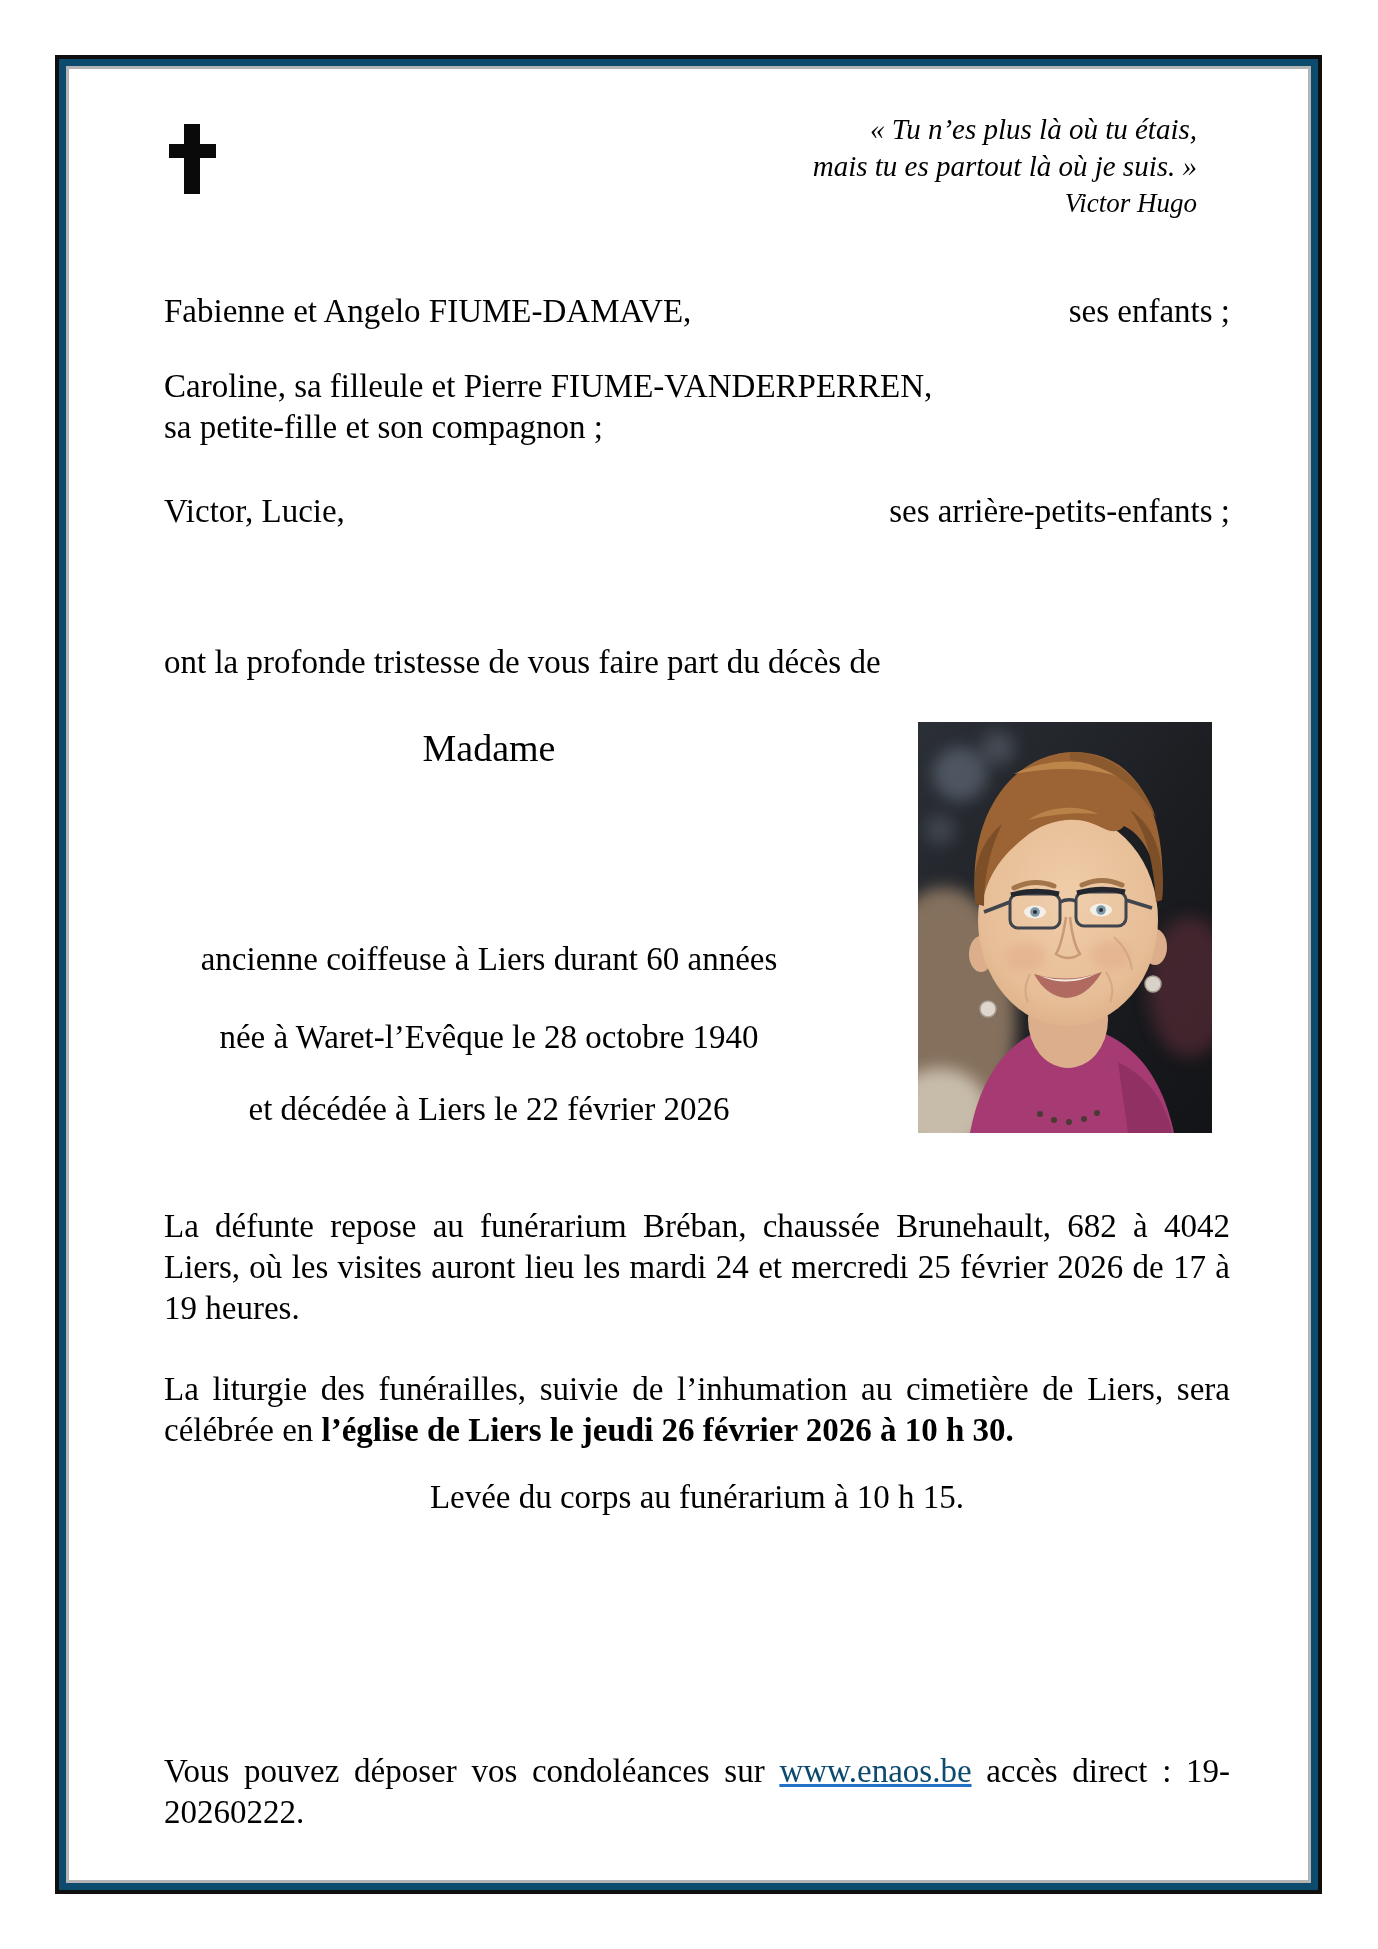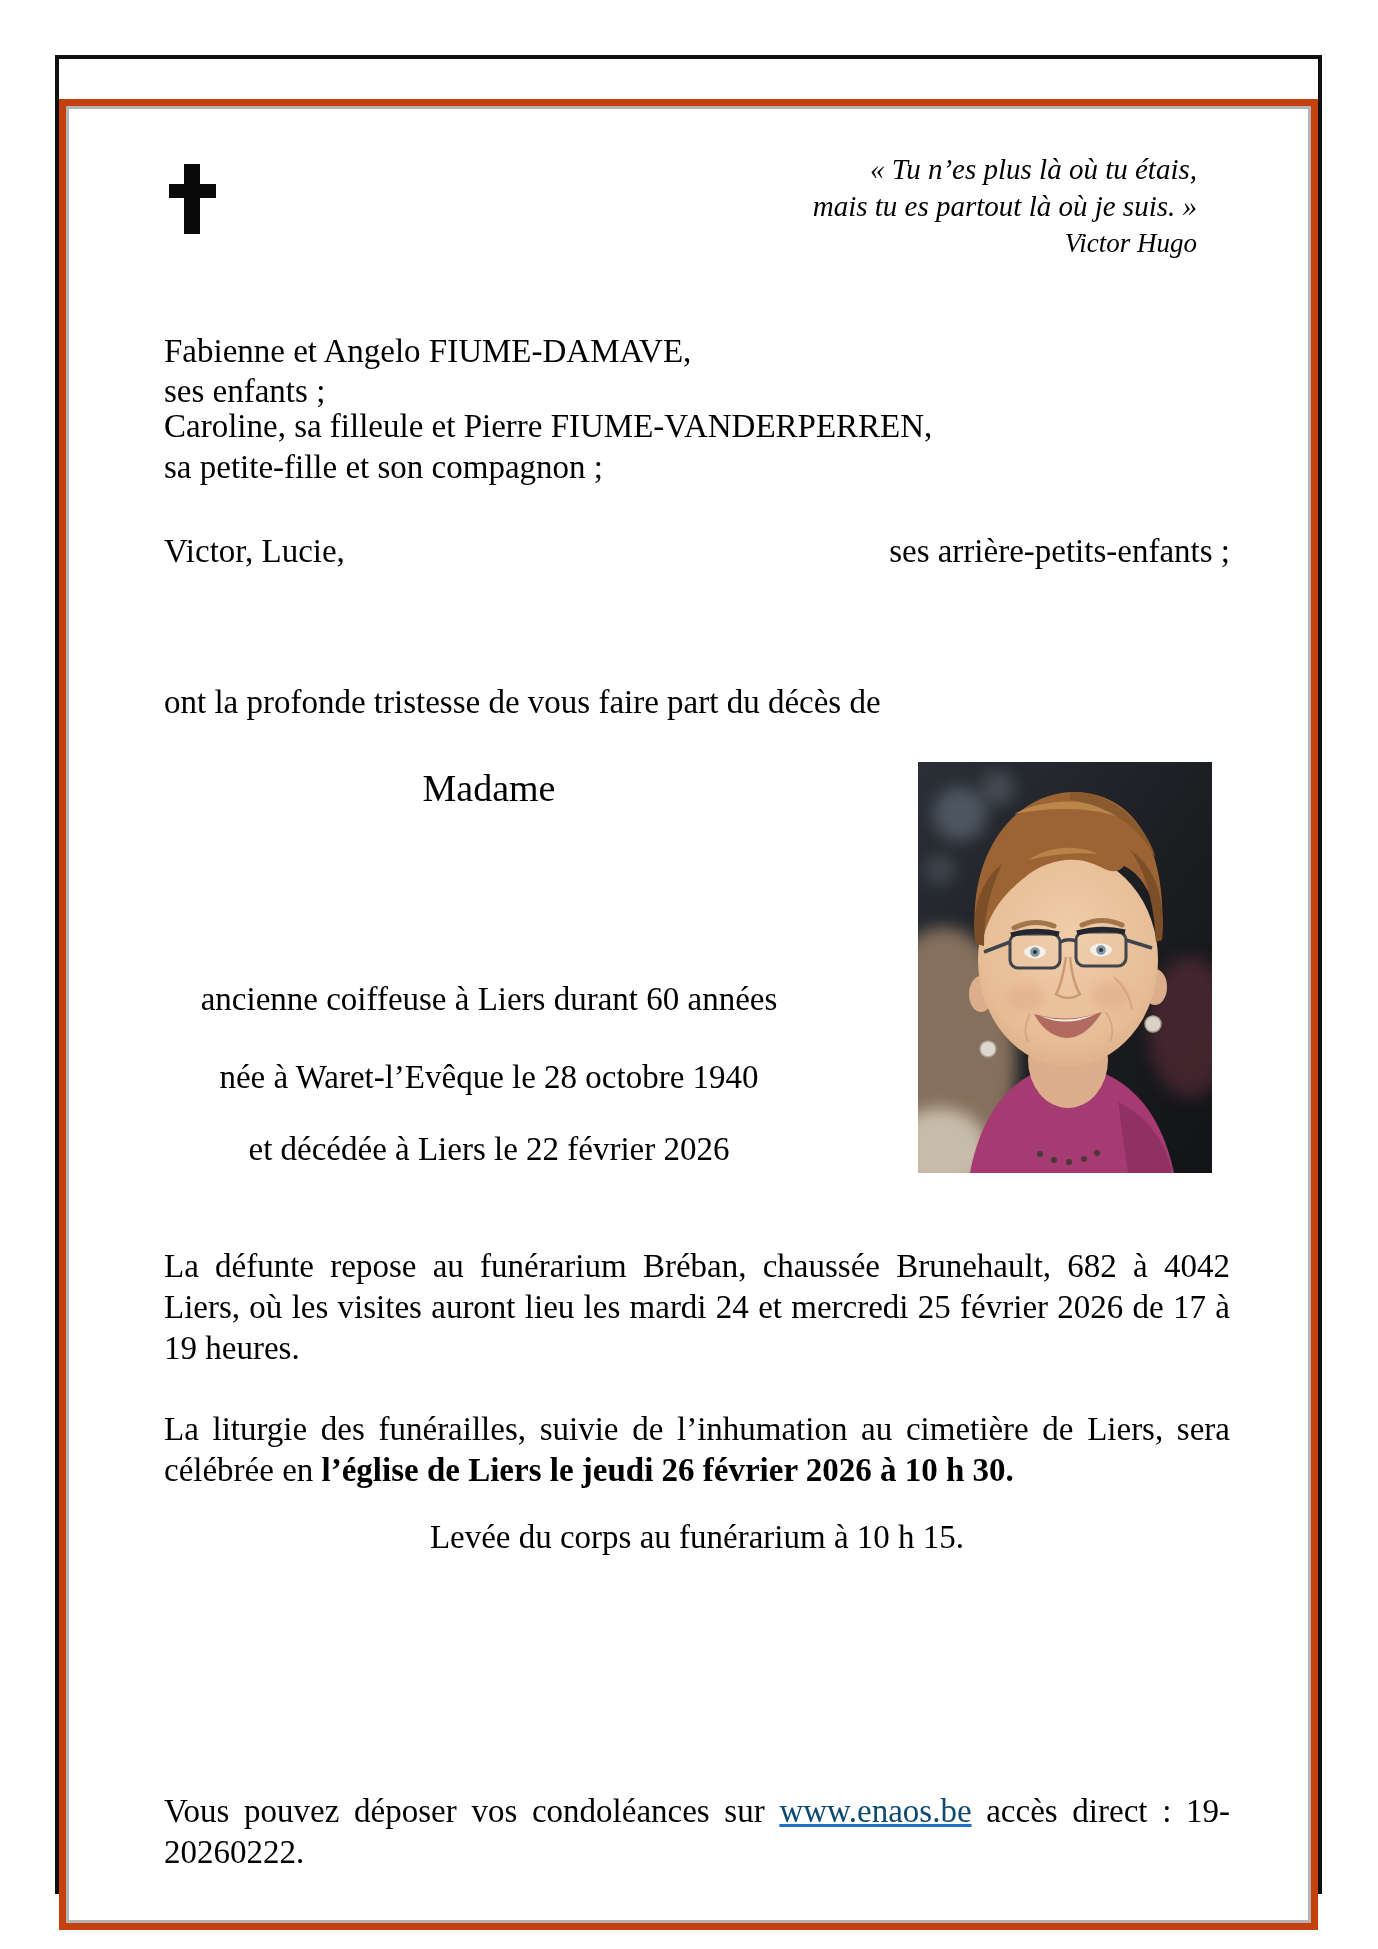--- a/index.html
+++ b/index.html
@@ -18,22 +18,21 @@
   .frame {
     position: absolute;
     left: 55px; top: 55px;
     width: 1267px; height: 1839px;
     box-sizing: border-box;
     border: 4px solid #0f0f0f;
   }
   .frame-mid {
     width: 100%; height: 100%;
     box-sizing: border-box;
-    border: 7px solid #c2410c;
-    margin-top: 40px;
+    border: 7px solid #0c4a6e;
   }
   .frame-in {
     position: relative;
     width: 100%; height: 100%;
     box-sizing: border-box;
     border: 3px solid #b4b4b4;
     background: #ffffff;
     overflow: hidden;
   }
   .abs { position: absolute; }
@@ -57,21 +56,21 @@
   
   .row {
     left: 95px; right: 78px;
     font-size: 33px;
     line-height: 40px;
     white-space: nowrap;
   }
   .row.split { display: flex; justify-content: space-between; }
   .row.right { }
 
-  .r1 { top: 222px; flex-direction: column; }
+  .r1 { top: 222px; }
   .r2 { top: 297px; }
   .r3 { top: 338px; }
   .r4 { top: 422px; }
   .r5 { top: 500px; }
   .r6 { top: 573px; }
 
   
   .cblock {
     left: 95px; width: 650px;
     text-align: center;

